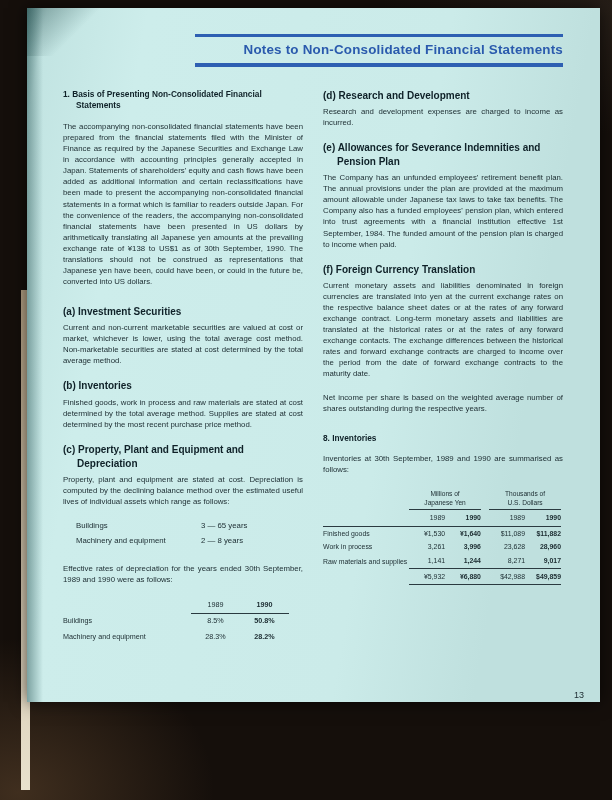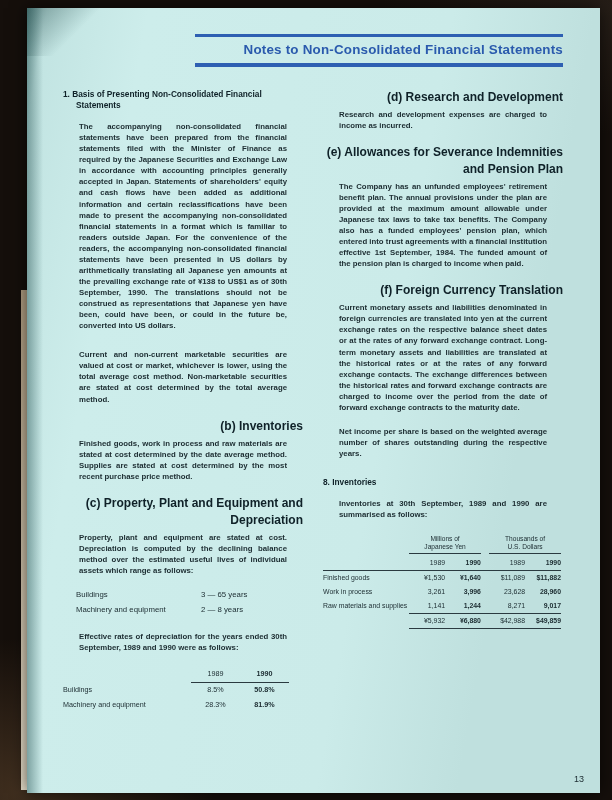--- a/index.html
+++ b/index.html
@@ -13,21 +13,21 @@
     position: absolute; inset: 0;
     background:
       radial-gradient(280px 220px at 3% 99%, rgba(150,110,70,.33), transparent 70%),
       radial-gradient(320px 180px at 99% 1%, rgba(70,58,46,.35), transparent 70%);
   }
   .under-page {
     position: absolute; left: 21px; top: 290px; width: 9px; height: 500px;
     background: linear-gradient(180deg, #b4a184, #e9e1cd);
   }
   .page {
-    position: absolute; left: 27px; top: 8px; width: 573px; height: 785px;
+    position: absolute; left: 27px; top: 8px; width: 573px; height: 694px;
     background: linear-gradient(100deg, #9ec6c4 0px, #c2e4e2 20px, #cdedeb 120px, #cbebe9 420px, #bfe0de 560px);
     box-shadow: 0 0 16px rgba(0,0,0,.65);
   }
   .page::before {
     content: ""; position: absolute; left: 0; top: 0; width: 16px; height: 100%;
     background: linear-gradient(90deg, rgba(25,70,70,.45), rgba(25,70,70,0));
   }
   .page::after {
     content: ""; position: absolute; left: 0; top: 0; width: 72px; height: 48px;
     background: linear-gradient(135deg, rgba(20,60,60,.45), rgba(20,60,60,0) 62%);
@@ -42,24 +42,24 @@
   }
 
   .cols { display: flex; gap: 20px; margin-top: 22px; }
   .col { width: 240px; font-size: 7.8px; line-height: 1.42; color: #1b2b30; }
 
   .h-sec {
     font-size: 8.3px; font-weight: bold; color: #0f2128;
     padding-left: 13px; text-indent: -13px; margin: 0 0 9px;
   }
   .h-sub {
-    font-size: 12px; font-weight: bold; color: #0f2128;
-    padding-left: 14px; text-indent: -14px; margin: 0 0 3px; text-align: right;
-  }
-  p { margin: 0 16px 13px; text-align: justify; font-weight: bold; }
+    font-size: 10px; font-weight: bold; color: #0f2128;
+    padding-left: 14px; text-indent: -14px; margin: 0 0 3px;
+  }
+  p { margin: 0 0 13px; text-align: justify; }
   p.mb-lg { margin-bottom: 18px; }
   .gap-top { margin-top: 6px; }
 
   .lives { margin: 2px 0 16px; }
   .lives-row { display: flex; padding-left: 13px; margin-bottom: 4px; }
   .lives-label { width: 125px; }
 
   table { border-collapse: collapse; }
   .rates { margin-top: 9px; width: 226px; }
   .rates td { font-size: 7.2px; padding: 2.5px 0; }
@@ -74,21 +74,21 @@
   .inv .num { width: 35px; text-align: right; }
   .inv .sp  { width: 8px; }
   .inv .grp {
     text-align: center; font-size: 6.6px; line-height: 1.25;
     white-space: pre-line; border-bottom: 1px solid #2a3a40; padding-bottom: 2px;
   }
   .inv .yr td, .inv tr.yr > td { border-bottom: 1px solid #2a3a40; padding: 3.5px 0 2.5px; }
   .inv tr.tot > td.line { border-top: 1px solid #2a3a40; border-bottom: 1px solid #2a3a40; padding: 2.5px 0; }
 
   .page-number {
-    position: absolute; right: 16px; bottom: 9px;
+    position: absolute; right: 16px; bottom: 2px;
     font-size: 9px; color: #1b2b30;
   }
 </style>
 </head>
 <body>
 
 <div class="bg-glow"></div>
 <div class="under-page"></div>
 
 <div class="page">
@@ -100,24 +100,25 @@
       <div class="rule-bottom"></div>
     </div>
 
     <div class="cols">
 
       <div class="col">
         <div class="h-sec">1.  Basis of Presenting Non-Consolidated Financial Statements</div>
         <p class="mb-lg">The accompanying non-consolidated financial statements have been prepared from the financial statements filed with the Minister of Finance as required by the Japanese Securities and Exchange Law in accordance with accounting principles generally accepted in Japan.  Statements of shareholders' equity and cash flows have been added as additional information and certain reclassifications have been made to present the accompanying non-consolidated financial statements in a format which is familiar to readers outside Japan.  For the convenience of the readers, the accompanying non-consolidated financial statements have been presented in US dollars by arithmetically translating all Japanese yen amounts at the prevailing exchange rate of ¥138 to US$1 as of 30th September, 1990.  The translations should not be construed as representations that Japanese yen have been, could have been, or could in the future be, converted into US dollars.</p>
 
 
+        <div class="h-sub gap-top">(a) Investment Securities</div>
         <p>Current and non-current marketable securities are valued at cost or market, whichever is lower, using the total average cost method.  Non-marketable securities are stated at cost determined by the total average method.</p>
 
         <div class="h-sub">(b) Inventories</div>
-        <p>Finished goods, work in process and raw materials are stated at cost determined by the date average method. Supplies are stated at cost determined by the most recent purchase price method.</p>
+        <p>Finished goods, work in process and raw materials are stated at cost determined by the total average method. Supplies are stated at cost determined by the most recent purchase price method.</p>
 
         <div class="h-sub">(c) Property, Plant and Equipment and Depreciation</div>
         <p>Property, plant and equipment are stated at cost. Depreciation is computed by the declining balance method over the estimated useful lives of individual assets which range as follows:</p>
 
         <div class="lives">
           <div class="lives-row">
             <span class="lives-label">Buildings</span>
             <span>3 — 65 years</span>
           </div>
           <div class="lives-row">
@@ -136,21 +137,21 @@
               <td class="num hd b">1990</td>
             </tr>
             <tr>
               <td class="lbl">Buildings</td>
               <td class="num">8.5%</td>
               <td class="num b">50.8%</td>
             </tr>
             <tr>
               <td class="lbl">Machinery and equipment</td>
               <td class="num">28.3%</td>
-              <td class="num b">81.9%</td>
+              <td class="num b">28.2%</td>
             </tr>
           </tbody>
         </table>
       </div>
 
       <div class="col">
         <div class="h-sub">(d) Research and Development</div>
         <p>Research and development expenses are charged to income as incurred.</p>
 
         <div class="h-sub">(e) Allowances for Severance Indemnities and Pension Plan</div>

